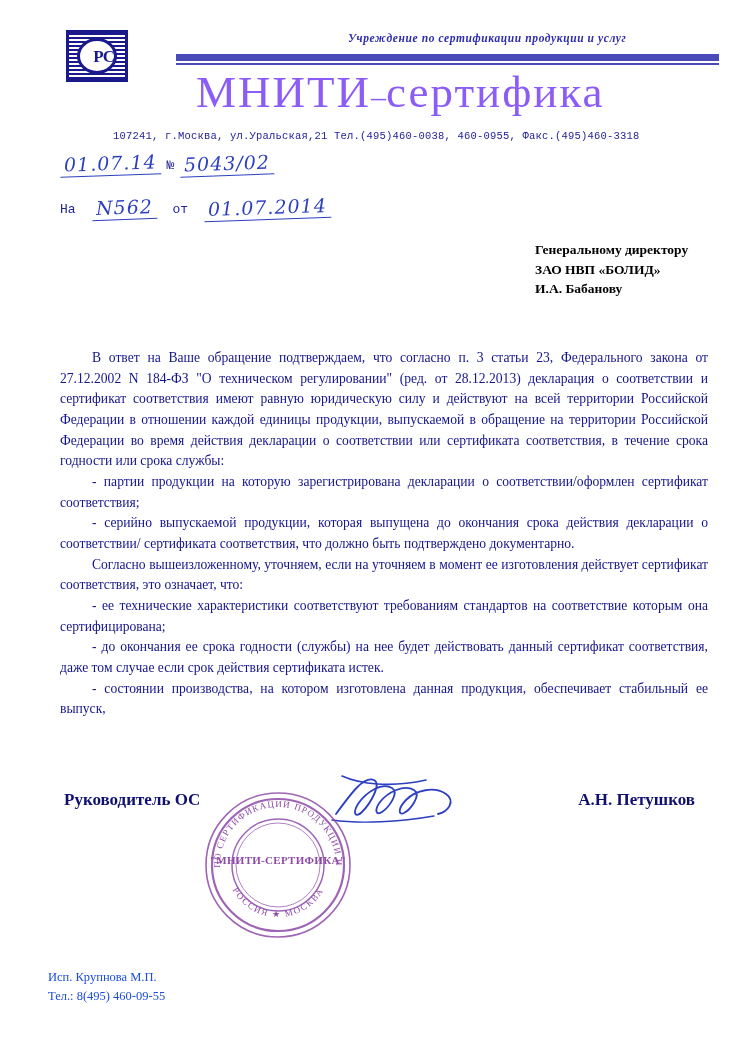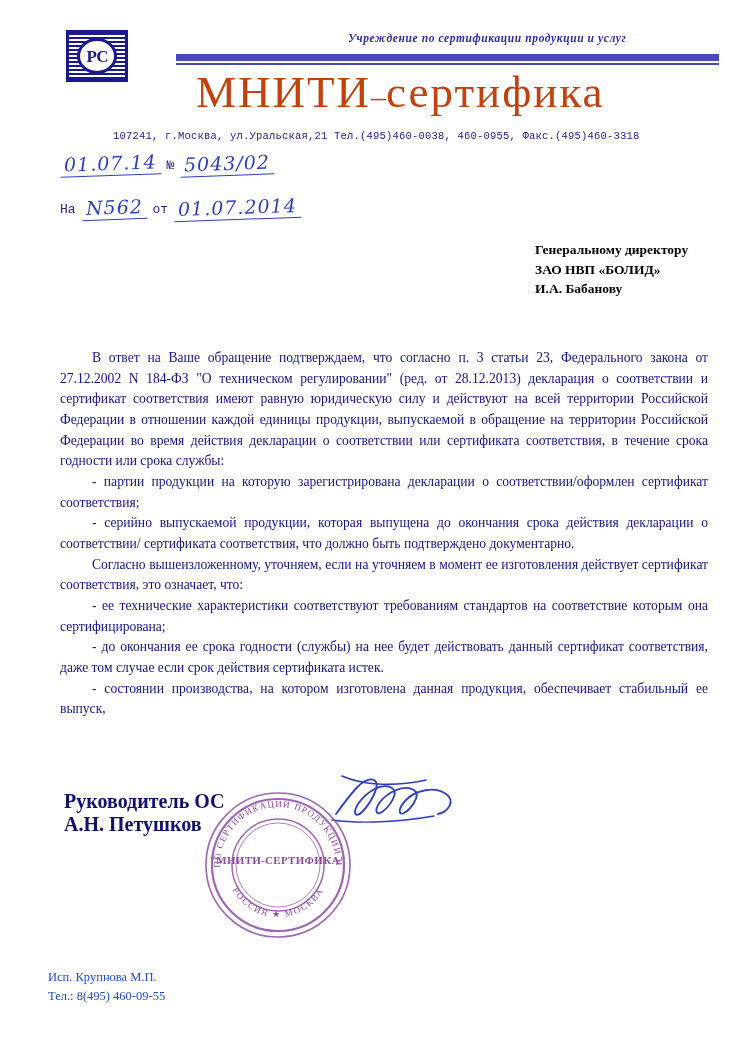--- a/index.html
+++ b/index.html
@@ -55,21 +55,21 @@
     left: 50%;
     top: 50%;
     transform: translate(-50%,-50%);
     width: 34px;
     height: 30px;
     border: 3px solid #1a1a8c;
     border-radius: 50%;
     background: #ffffff;
     display: flex;
     align-items: center;
-    justify-content: center;
+    justify-content: flex-end;
   }
   .logo .oval span {
     font-family: "Liberation Serif", serif;
     font-size: 17px;
     font-weight: bold;
     color: #1a1a8c;
     letter-spacing: -1px;
     line-height: 1;
   }
 
@@ -103,21 +103,21 @@
     background: #4a4ab9;
   }
 
   .brand {
     position: absolute;
     left: 196px;
     top: 48px;
     font-family: "Liberation Serif", serif;
     font-size: 45px;
     line-height: 1;
-    color: #c2410c;
+    color: #8b5cf6;
     letter-spacing: 2px;
     white-space: nowrap;
   }
   .brand .dash {
     font-size: 30px;
     vertical-align: middle;
     letter-spacing: 0;
   }
 
   .contacts {
@@ -153,21 +153,21 @@
     display: flex;
     align-items: flex-end;
     gap: 6px;
   }
   .ref-row2 {
     position: absolute;
     left: 60px;
     top: 196px;
     display: flex;
     align-items: flex-end;
-    gap: 6px;
+    gap: 16px;
   }
   .printed-label {
     font-family: "Liberation Mono", monospace;
     font-size: 13px;
     color: #23239b;
     padding-bottom: 3px;
   }
 
   
   .addressee {
@@ -202,23 +202,22 @@
   
   .sig-row {
     position: absolute;
     left: 64px;
     right: 60px;
     top: 790px;
     display: flex;
     justify-content: space-between;
     font-family: "Liberation Serif", serif;
     font-weight: bold;
-    font-size: 20px;
+    font-size: 17px;
     color: #101070;
-    flex-direction: column;
   }
 
   
   .signature {
     position: absolute;
     left: 330px;
     top: 770px;
     width: 140px;
     height: 60px;
     color: #2b3fc0;

